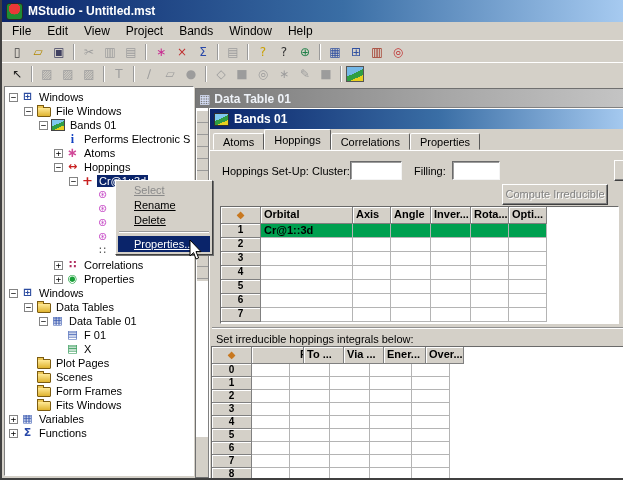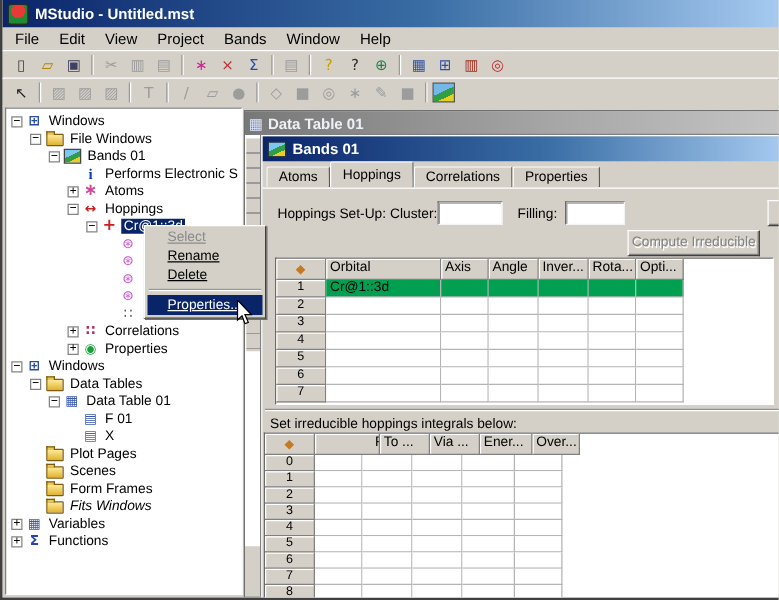--- a/index.html
+++ b/index.html
@@ -92,21 +92,21 @@
       border:1px solid;border-color:#ffffff #404040 #404040 #ffffff;box-shadow:inset -1px -1px 0 #808080;}
   .btn-compute{left:292px;top:9px;width:106px;height:21px;line-height:19px;font-size:11px;
       color:#828282;text-shadow:1px 1px 0 #ffffff;margin-top:24px;}
   .btn-stub{left:404px;top:9px;width:16px;height:21px;}
   .lbl-basis{left:10px;top:44px;}
   .divider{position:absolute;left:2px;top:176px;width:412px;height:0;
       border-top:1px solid #909090;border-bottom:1px solid #ffffff;}
   .lbl-irr{left:6px;top:182px;}
   
   .grid{position:absolute;background:#fff;overflow:hidden;box-sizing:border-box;
-      border:1px solid;border-color:#6a6a6a #ffffff #ffffff #6a6a6a;}
+      border:1px solid;border-color:#6a6a6a #ffffff #ffffff #6a6a6a;font-weight:bold;}
   .t1{left:10px;top:55px;width:399px;height:118px;}
   .t2{left:1px;top:195px;width:413px;height:135px;}
   .ghead,.grow{display:flex;}
   .ghcell{box-sizing:border-box;height:17px;background:#d4d0c8;padding:1px 3px;overflow:hidden;white-space:nowrap;
       border-right:1px solid #808080;border-bottom:1px solid #808080;box-shadow:inset 1px 1px 0 #ffffff;font-size:11px;}
   .gnum{flex:0 0 40px;text-align:center;}
   .hdia{font-family:"DejaVu Sans",sans-serif;}
   .hdia::before{content:"◆";color:#c87820;font-size:10px;}
   .gcol{flex:0 0 38px;}
   .gcell{box-sizing:border-box;height:14px;background:#fff;padding:0 3px;overflow:hidden;white-space:nowrap;
@@ -332,21 +332,21 @@
           <span class="ticon js-icon i-folder"></span>
           <span class="tlabel">Scenes</span>
         </div>
 
         <div class="titem" style="padding-left: 19px;">
           <span class="texp js-exp hidden"></span>
           <span class="ticon js-icon i-folder"></span>
           <span class="tlabel">Form Frames</span>
         </div>
 
-        <div class="titem" style="padding-left: 19px; font-style: italic;">
+        <div class="titem" style="padding-left: 19px;">
           <span class="texp js-exp hidden"></span>
           <span class="ticon js-icon i-folder"></span>
           <span class="tlabel">Fits Windows</span>
         </div>
 
         <div class="titem" style="padding-left: 4px;">
           <span class="texp js-exp">+</span>
           <span class="ticon js-icon i-variables"></span>
           <span class="tlabel">Variables</span>
         </div>

